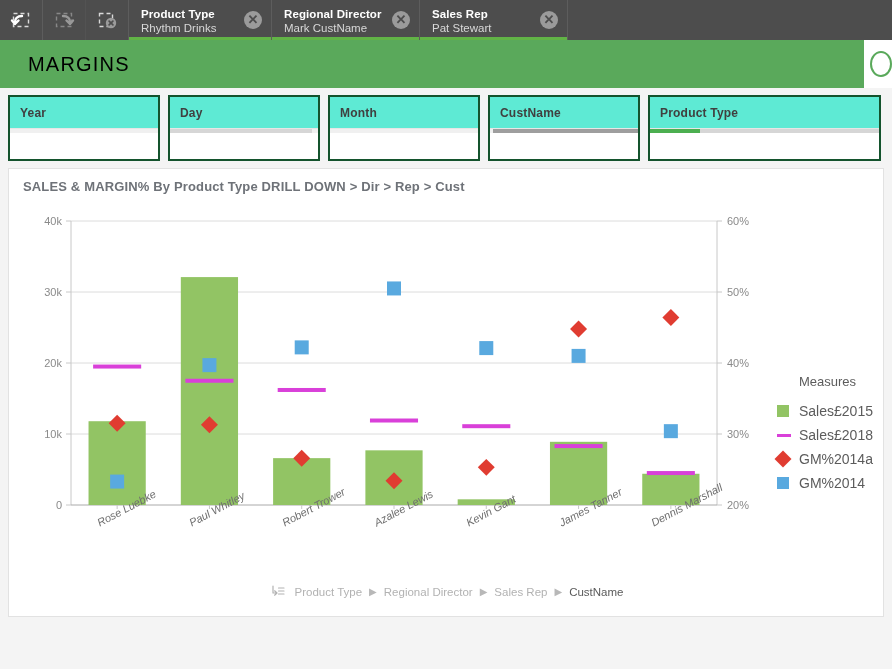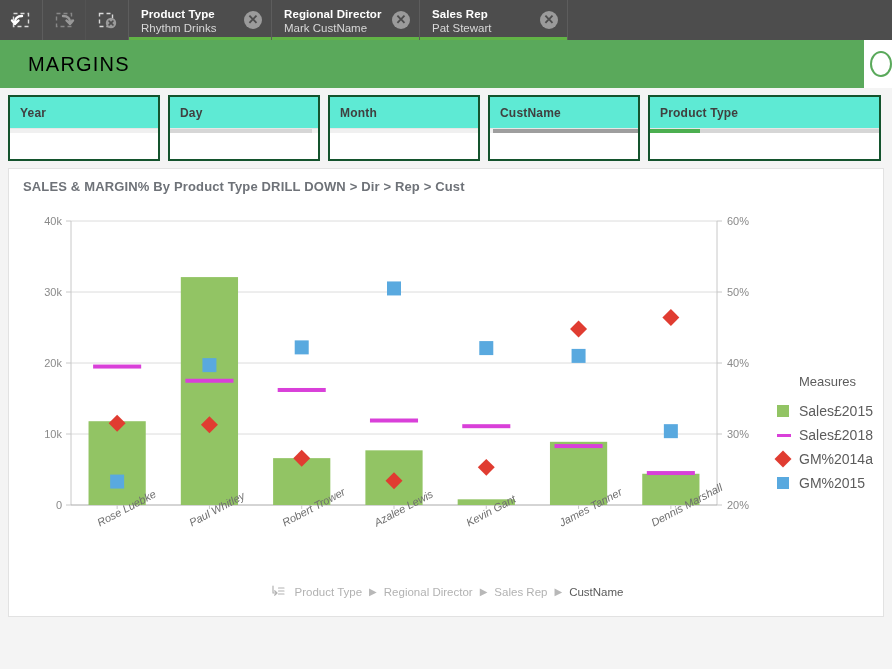--- a/index.html
+++ b/index.html
@@ -315,21 +315,21 @@
       <div class="lrow">
         <span class="sym">
             <i class="dia" style="background:#e03c31"></i>
           </span>
         <span class="ltext">GM%2014a</span>
       </div>
       <div class="lrow">
         <span class="sym">
             <i class="sq" style="background:#59a9df"></i>
           </span>
-        <span class="ltext">GM%2015</span>
+        <span class="ltext">GM%2014</span>
       </div>
     </div>
 
     <div class="breadcrumb" id="breadcrumb">
       <span class="drillicon">
         <svg width="14" height="13" viewBox="0 0 14 13">
           <path d="M2 1 L2 8 L6 8 M6 8 L3.6 5.8 M6 8 L3.6 10.2" fill="none" stroke="#b2b2b2" stroke-width="1.2" stroke-linecap="round" stroke-linejoin="round"></path>
           <path d="M7.5 3 H13 M7.5 6 H13 M7.5 9 H13" stroke="#b2b2b2" stroke-width="1.2" stroke-linecap="round"></path>
         </svg>
       </span>

